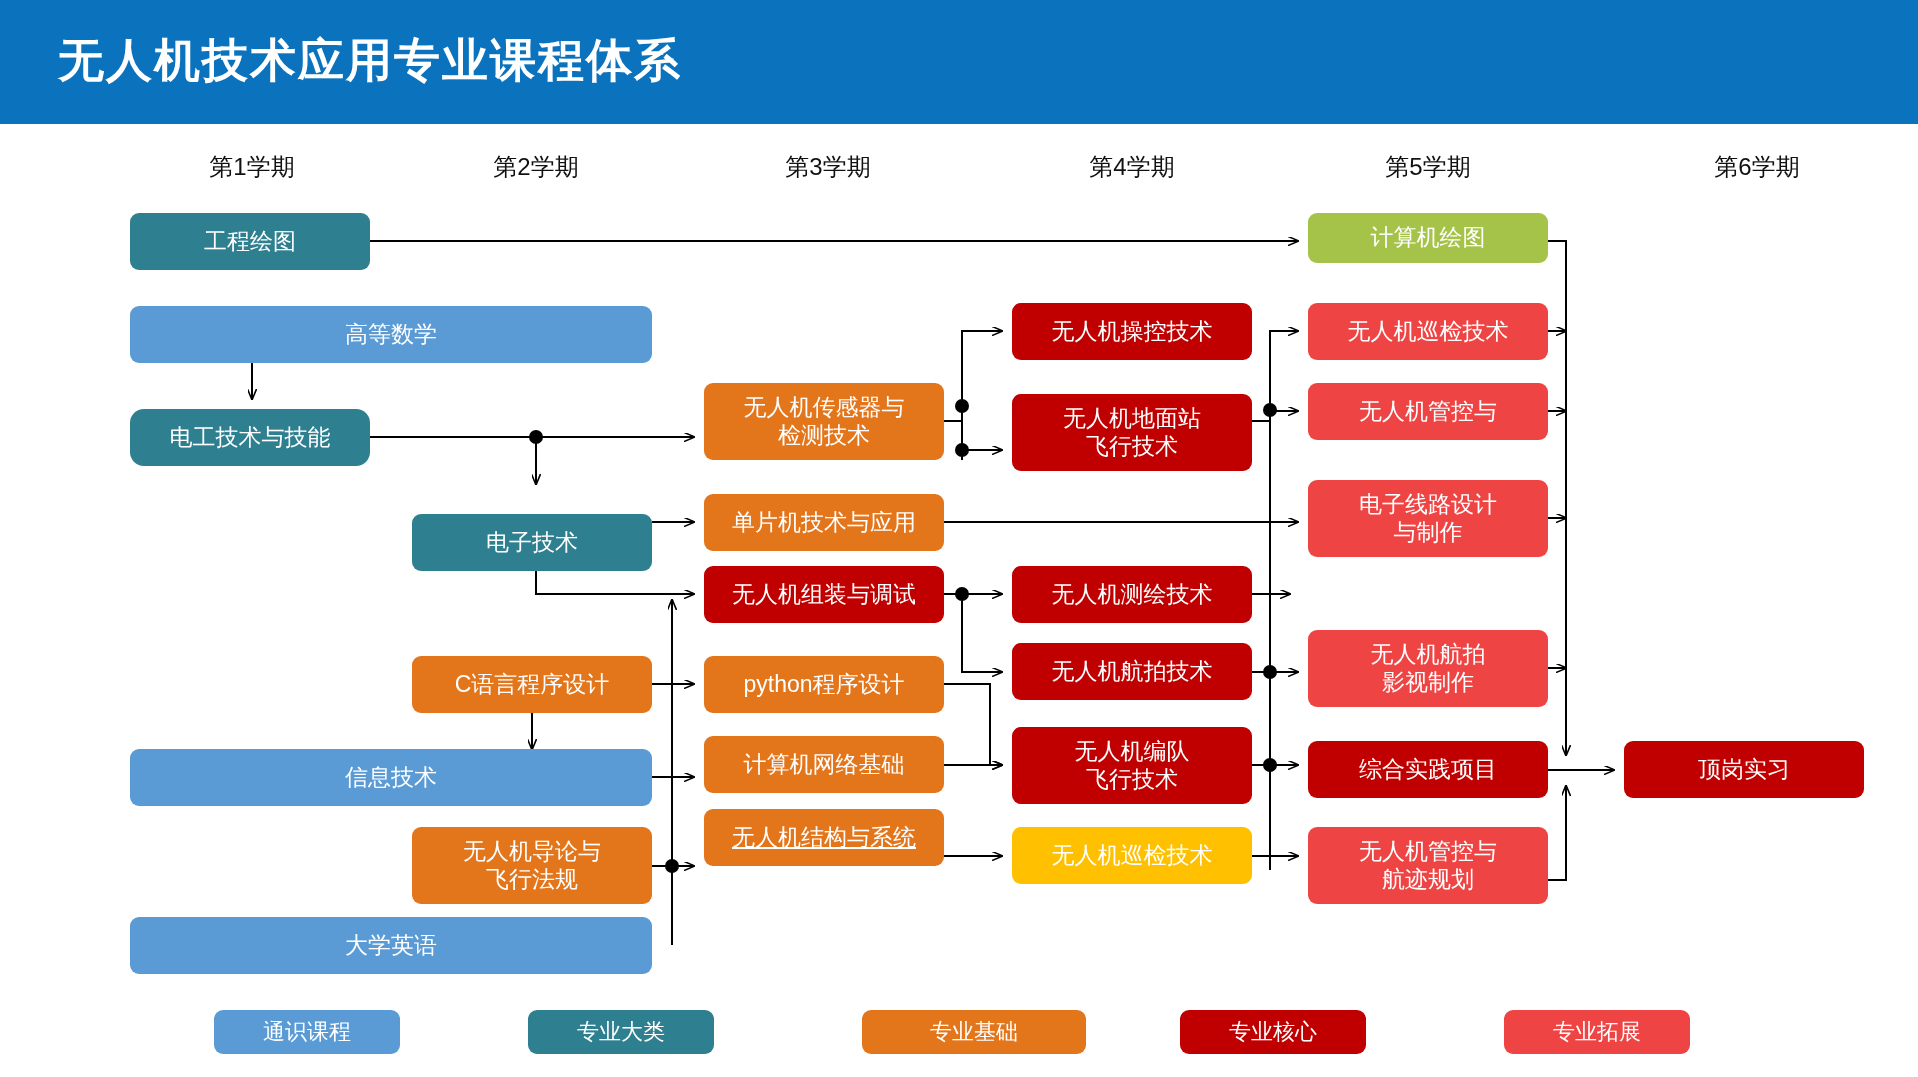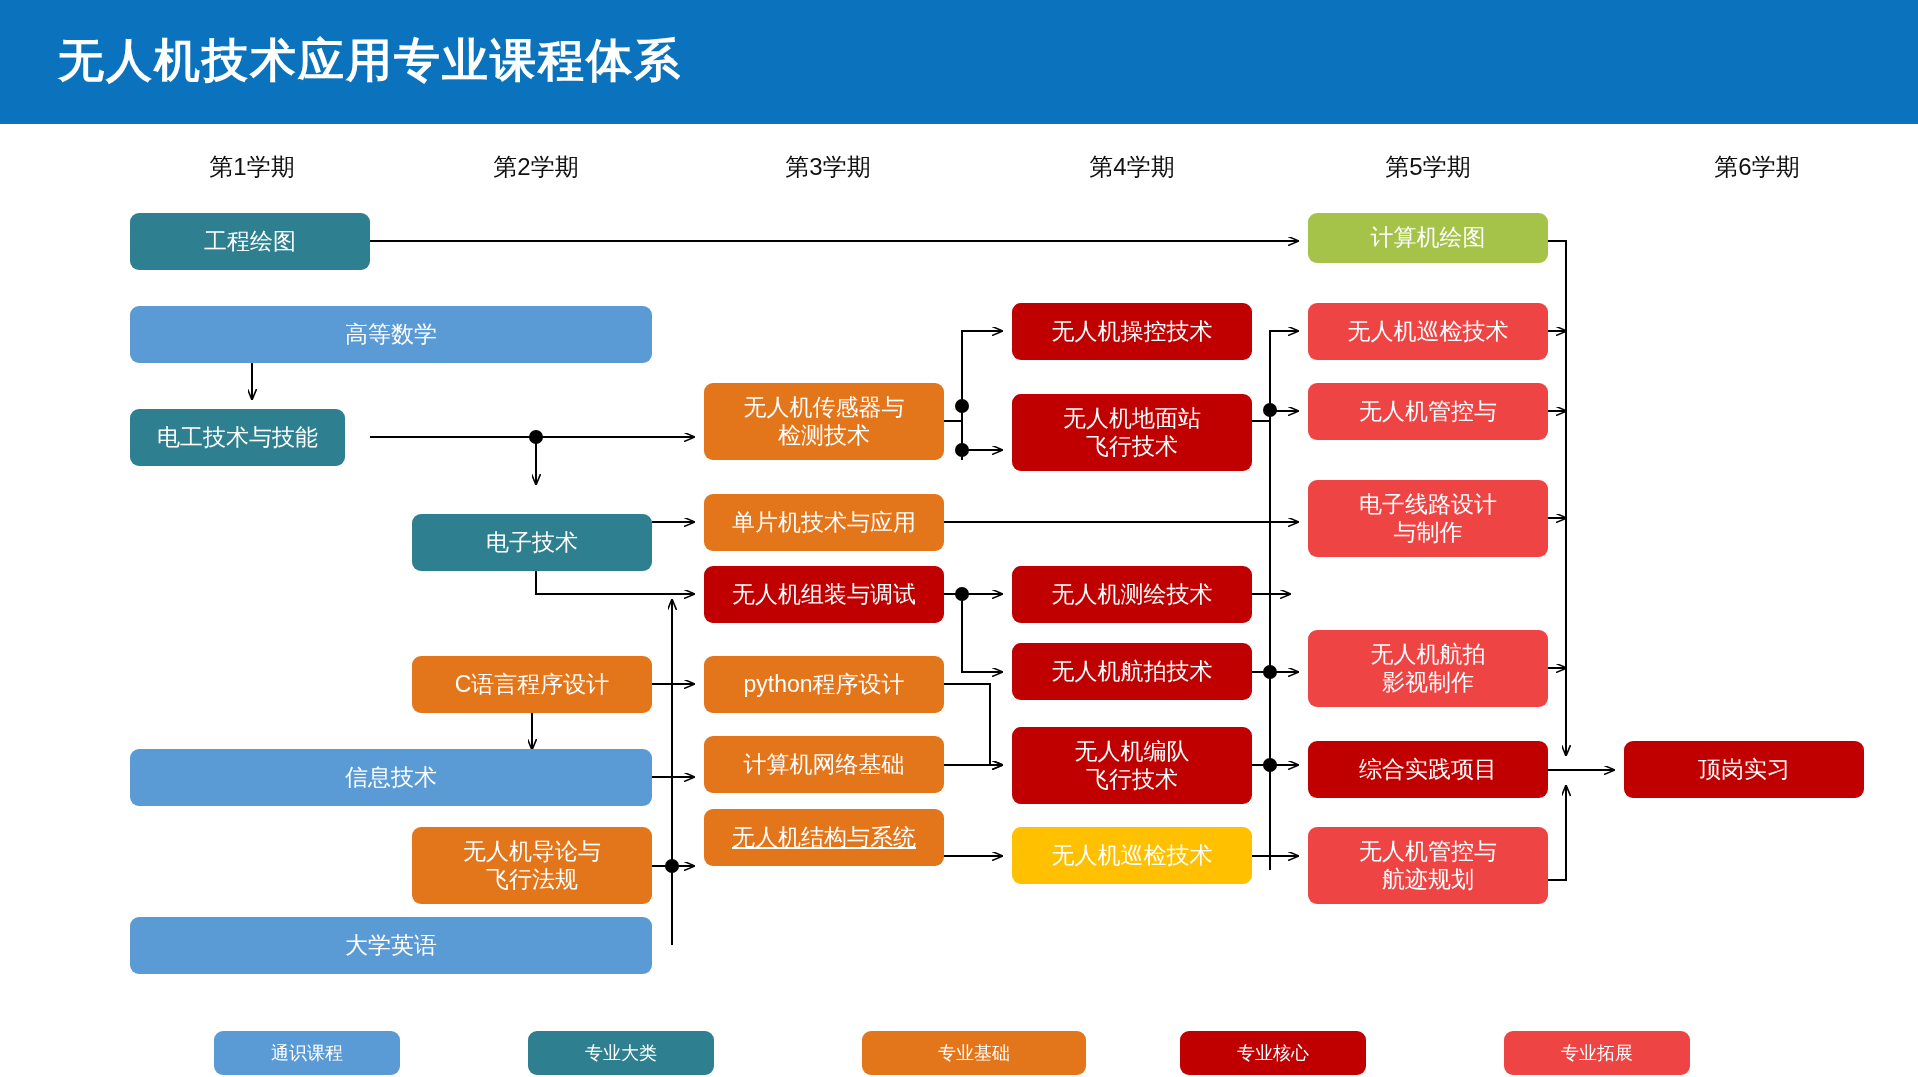--- a/index.html
+++ b/index.html
@@ -38,23 +38,23 @@
   .c-general{background:#5b9bd5;}
   .c-major-cat{background:#2e7f8f;}
   .c-basic{background:#e3751b;}
   .c-core{background:#c00000;}
   .c-extend{background:#ef4444;}
   .c-green{background:#a5c249;}
   .c-yellow{background:#ffc000;color:#ffffff;}
 
   
   .legend-item{
-    position:absolute;top:1031px;height:44px;border-radius:9px;
+    position:absolute;top:1010px;height:44px;border-radius:9px;
     display:flex;align-items:center;justify-content:center;
-    color:#ffffff;font-size:18px;white-space:nowrap;
+    color:#ffffff;font-size:22px;white-space:nowrap;
   }
 
   
   #wires{position:absolute;left:0;top:0;width:1918px;height:1077px;pointer-events:none;}
 </style>
 </head>
 <body>
 
 <div id="stage">
 
@@ -154,21 +154,21 @@
       <path d="M1548,770 L1614,770" marker-end="url(#ar)"></path>
 
       <path d="M1548,880 L1566,880 L1566,786" marker-end="url(#arUp)"></path>
 
     </g>
   </svg>
 
   <div id="courses">
       <div class="box c-major-cat" style="left: 130px; top: 213px; width: 240px; height: 57px;">工程绘图</div>
       <div class="box c-general" style="left: 130px; top: 306px; width: 522px; height: 57px;">高等数学</div>
-      <div class="box c-major-cat" style="left: 130px; top: 409px; width: 215px; height: 57px;">电工技术与技能</div>
+      <div class="box c-major-cat" style="left: 130px; top: 409px; width: 240px; height: 57px; border-radius: 14px;">电工技术与技能</div>
       <div class="box c-major-cat" style="left: 412px; top: 494px; width: 240px; height: 57px; margin-top: 20px;">电子技术</div>
       <div class="box c-basic" style="left: 412px; top: 656px; width: 240px; height: 57px;">C语言程序设计</div>
       <div class="box c-general" style="left: 130px; top: 749px; width: 522px; height: 57px;">信息技术</div>
       <div class="box c-basic" style="left: 412px; top: 827px; width: 240px; height: 77px;">无人机导论与
 飞行法规</div>
       <div class="box c-general" style="left: 130px; top: 917px; width: 522px; height: 57px;">大学英语</div>
       <div class="box c-basic" style="left: 704px; top: 383px; width: 240px; height: 77px;">无人机传感器与
 检测技术</div>
       <div class="box c-basic" style="left: 704px; top: 494px; width: 240px; height: 57px;">单片机技术与应用</div>
       <div class="box c-core" style="left: 704px; top: 566px; width: 240px; height: 57px;">无人机组装与调试</div>

